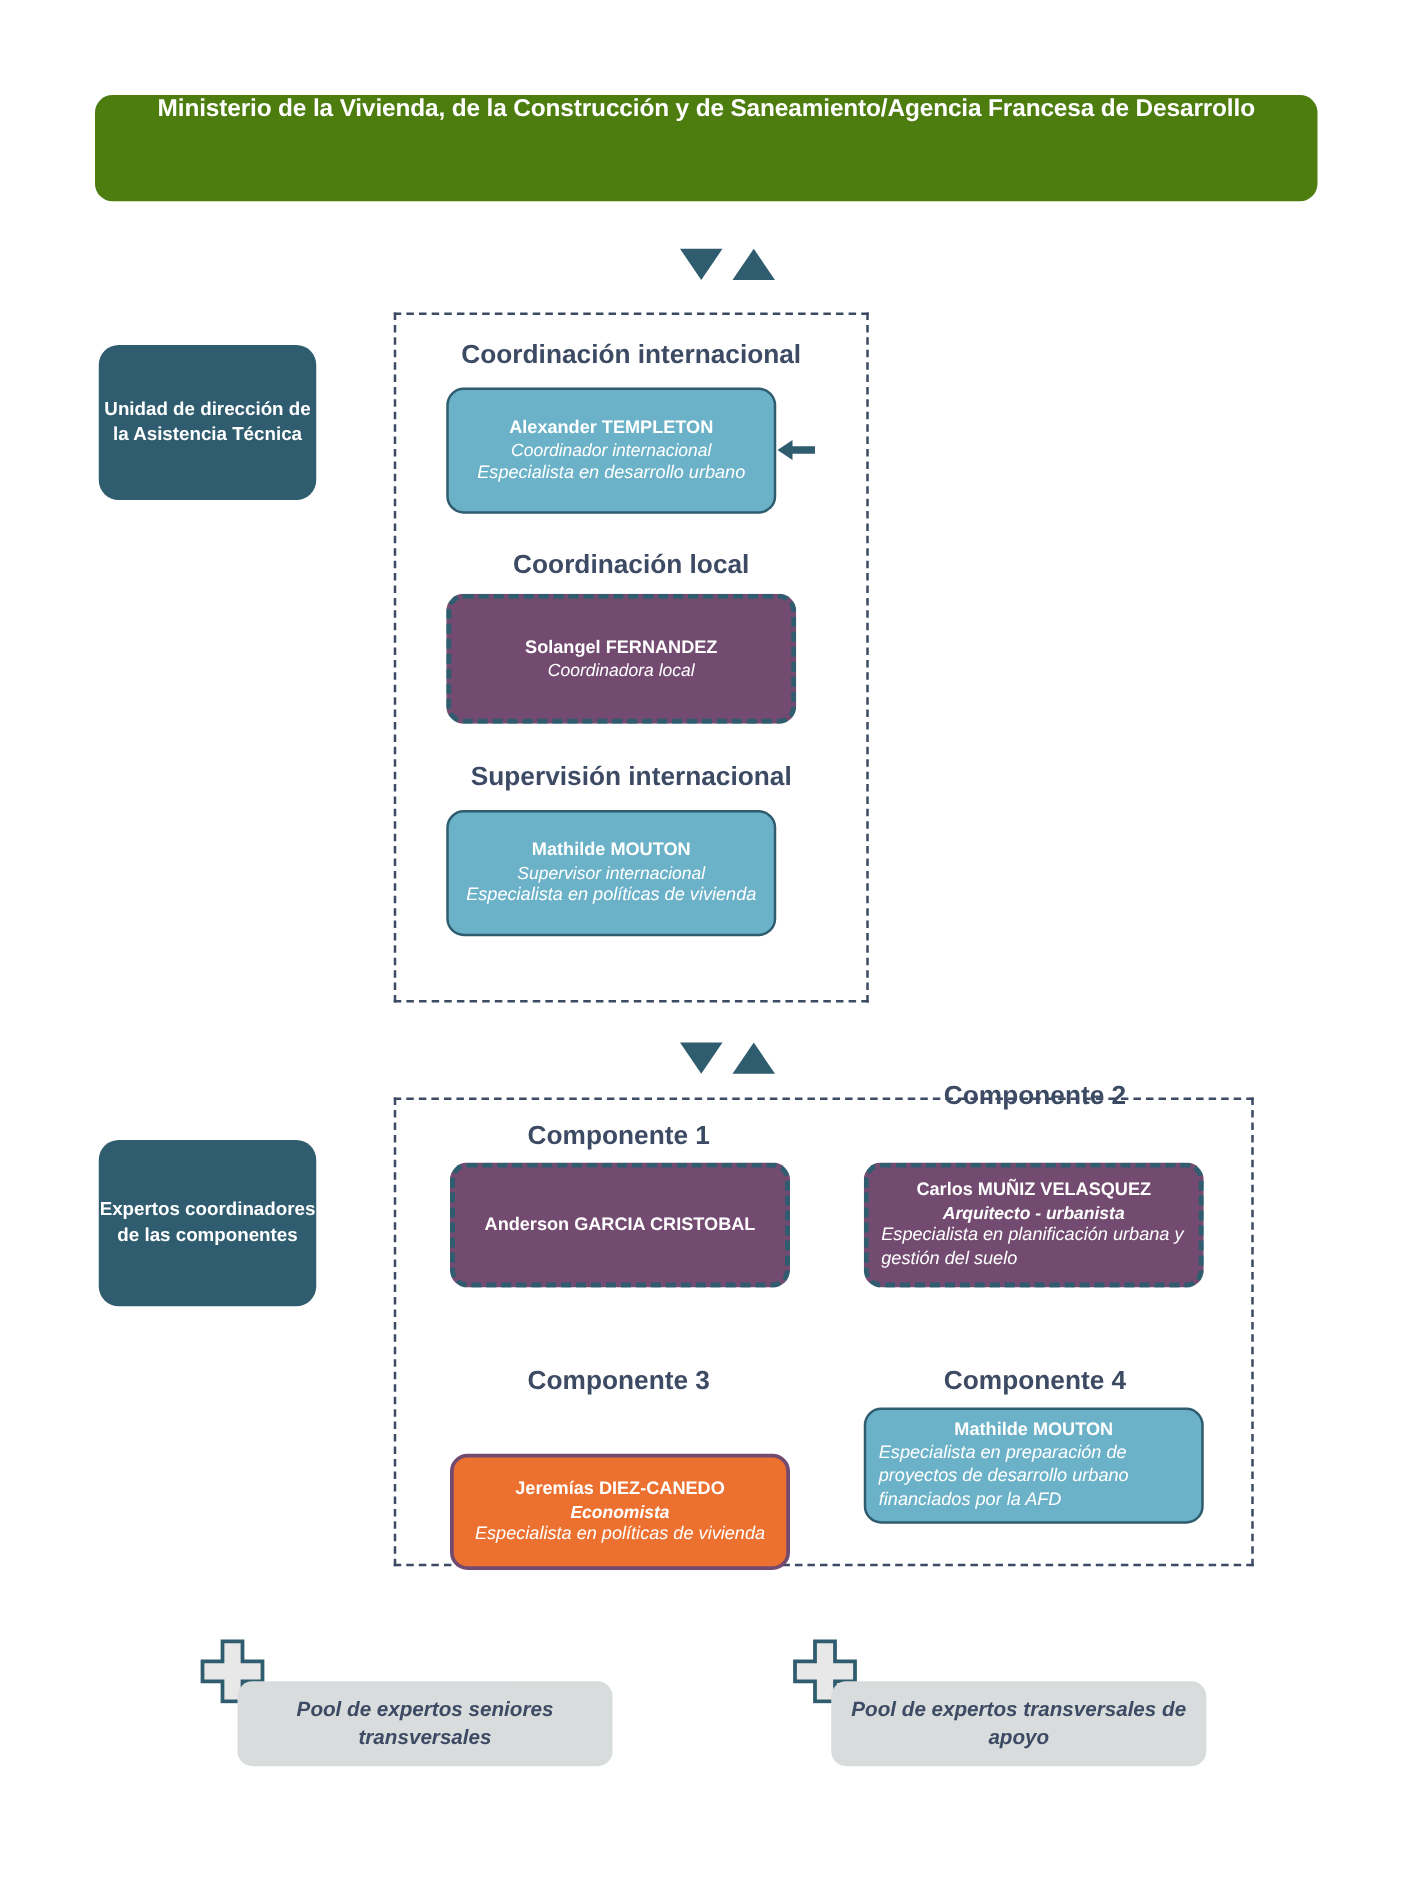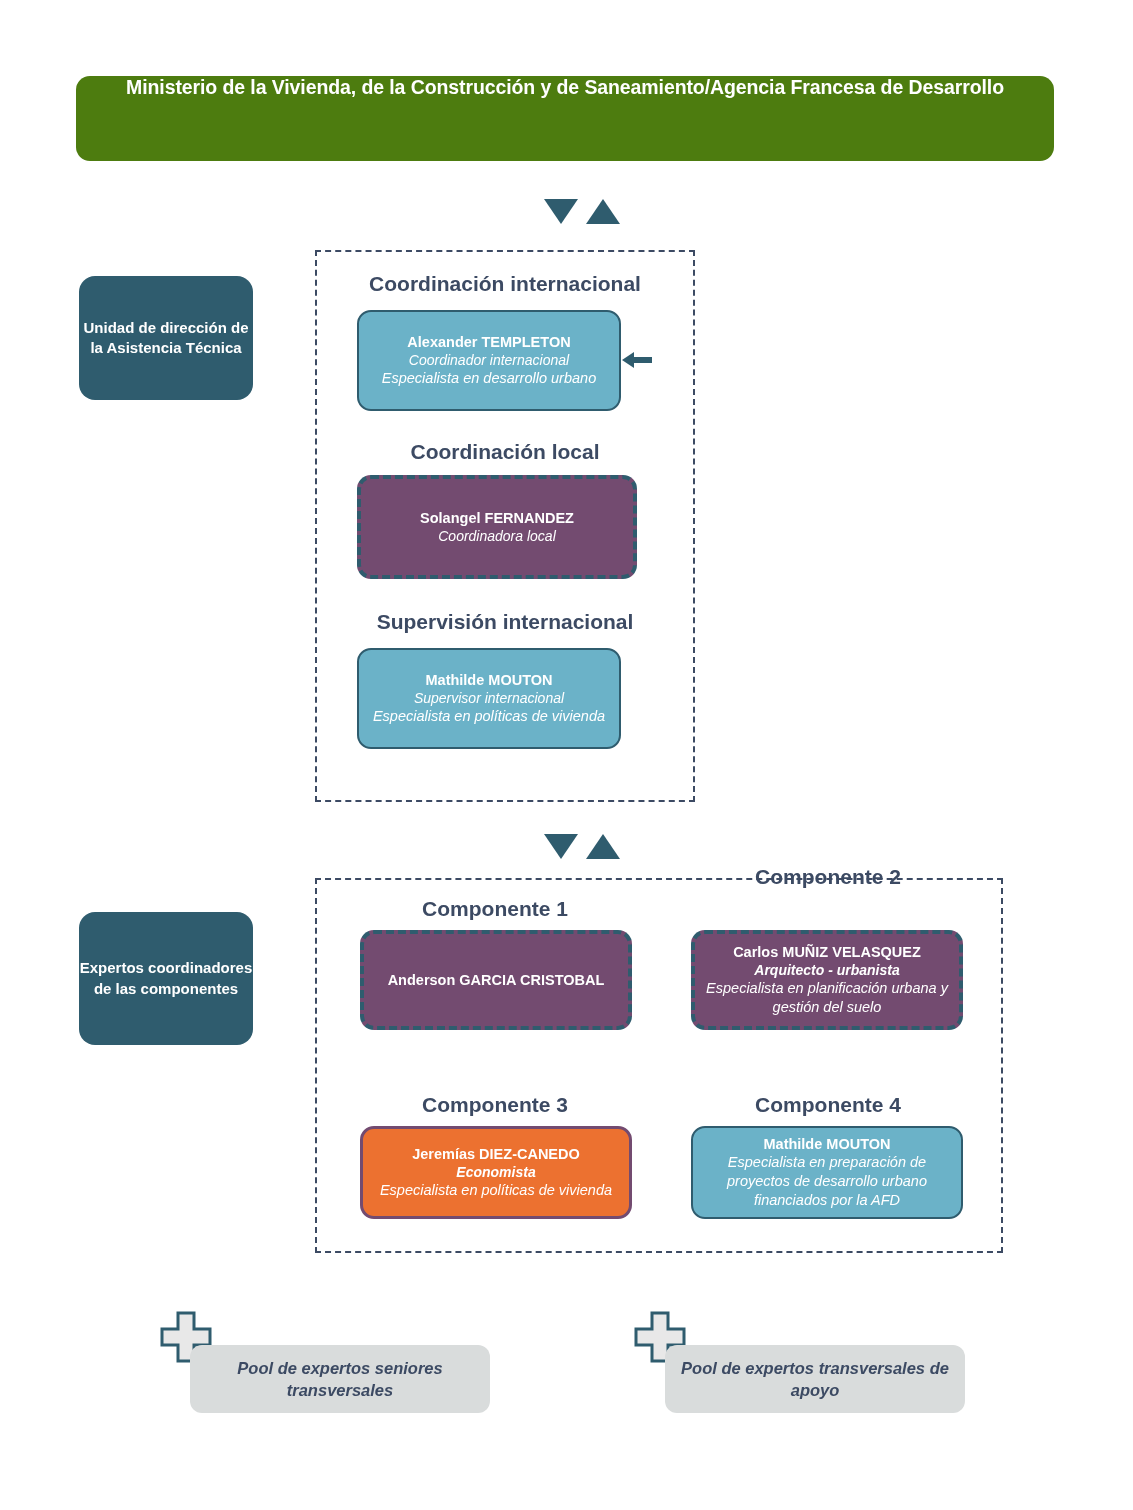--- a/index.html
+++ b/index.html
@@ -97,21 +97,20 @@
   
   .card {
     position: absolute;
     border-radius: 14px;
     box-sizing: border-box;
     display: flex;
     flex-direction: column;
     align-items: center;
     justify-content: center;
     padding: 6px 10px;
-    text-align: center;
   }
   .card .nm {
     color: #ffffff;
     font-size: 14.5px;
     font-weight: bold;
     line-height: 1.25;
   }
   .card .rl {
     color: #ffffff;
     font-size: 14px;
@@ -132,20 +131,21 @@
     background: #6BB2C8;
     border: 2px solid #2F5C6E;
   }
   .card.purple {
     background: #734B70;
     border: 4px dashed #2F5C6E;
   }
   .card.orange {
     background: #EC7130;
     border: 3px solid #734B70;
+    margin-top: 37px;
   }
 
   
   #inbound-arrow {
     position: absolute;
     left: 622px;
     top: 350px;
     width: 30px;
     height: 20px;
   }

